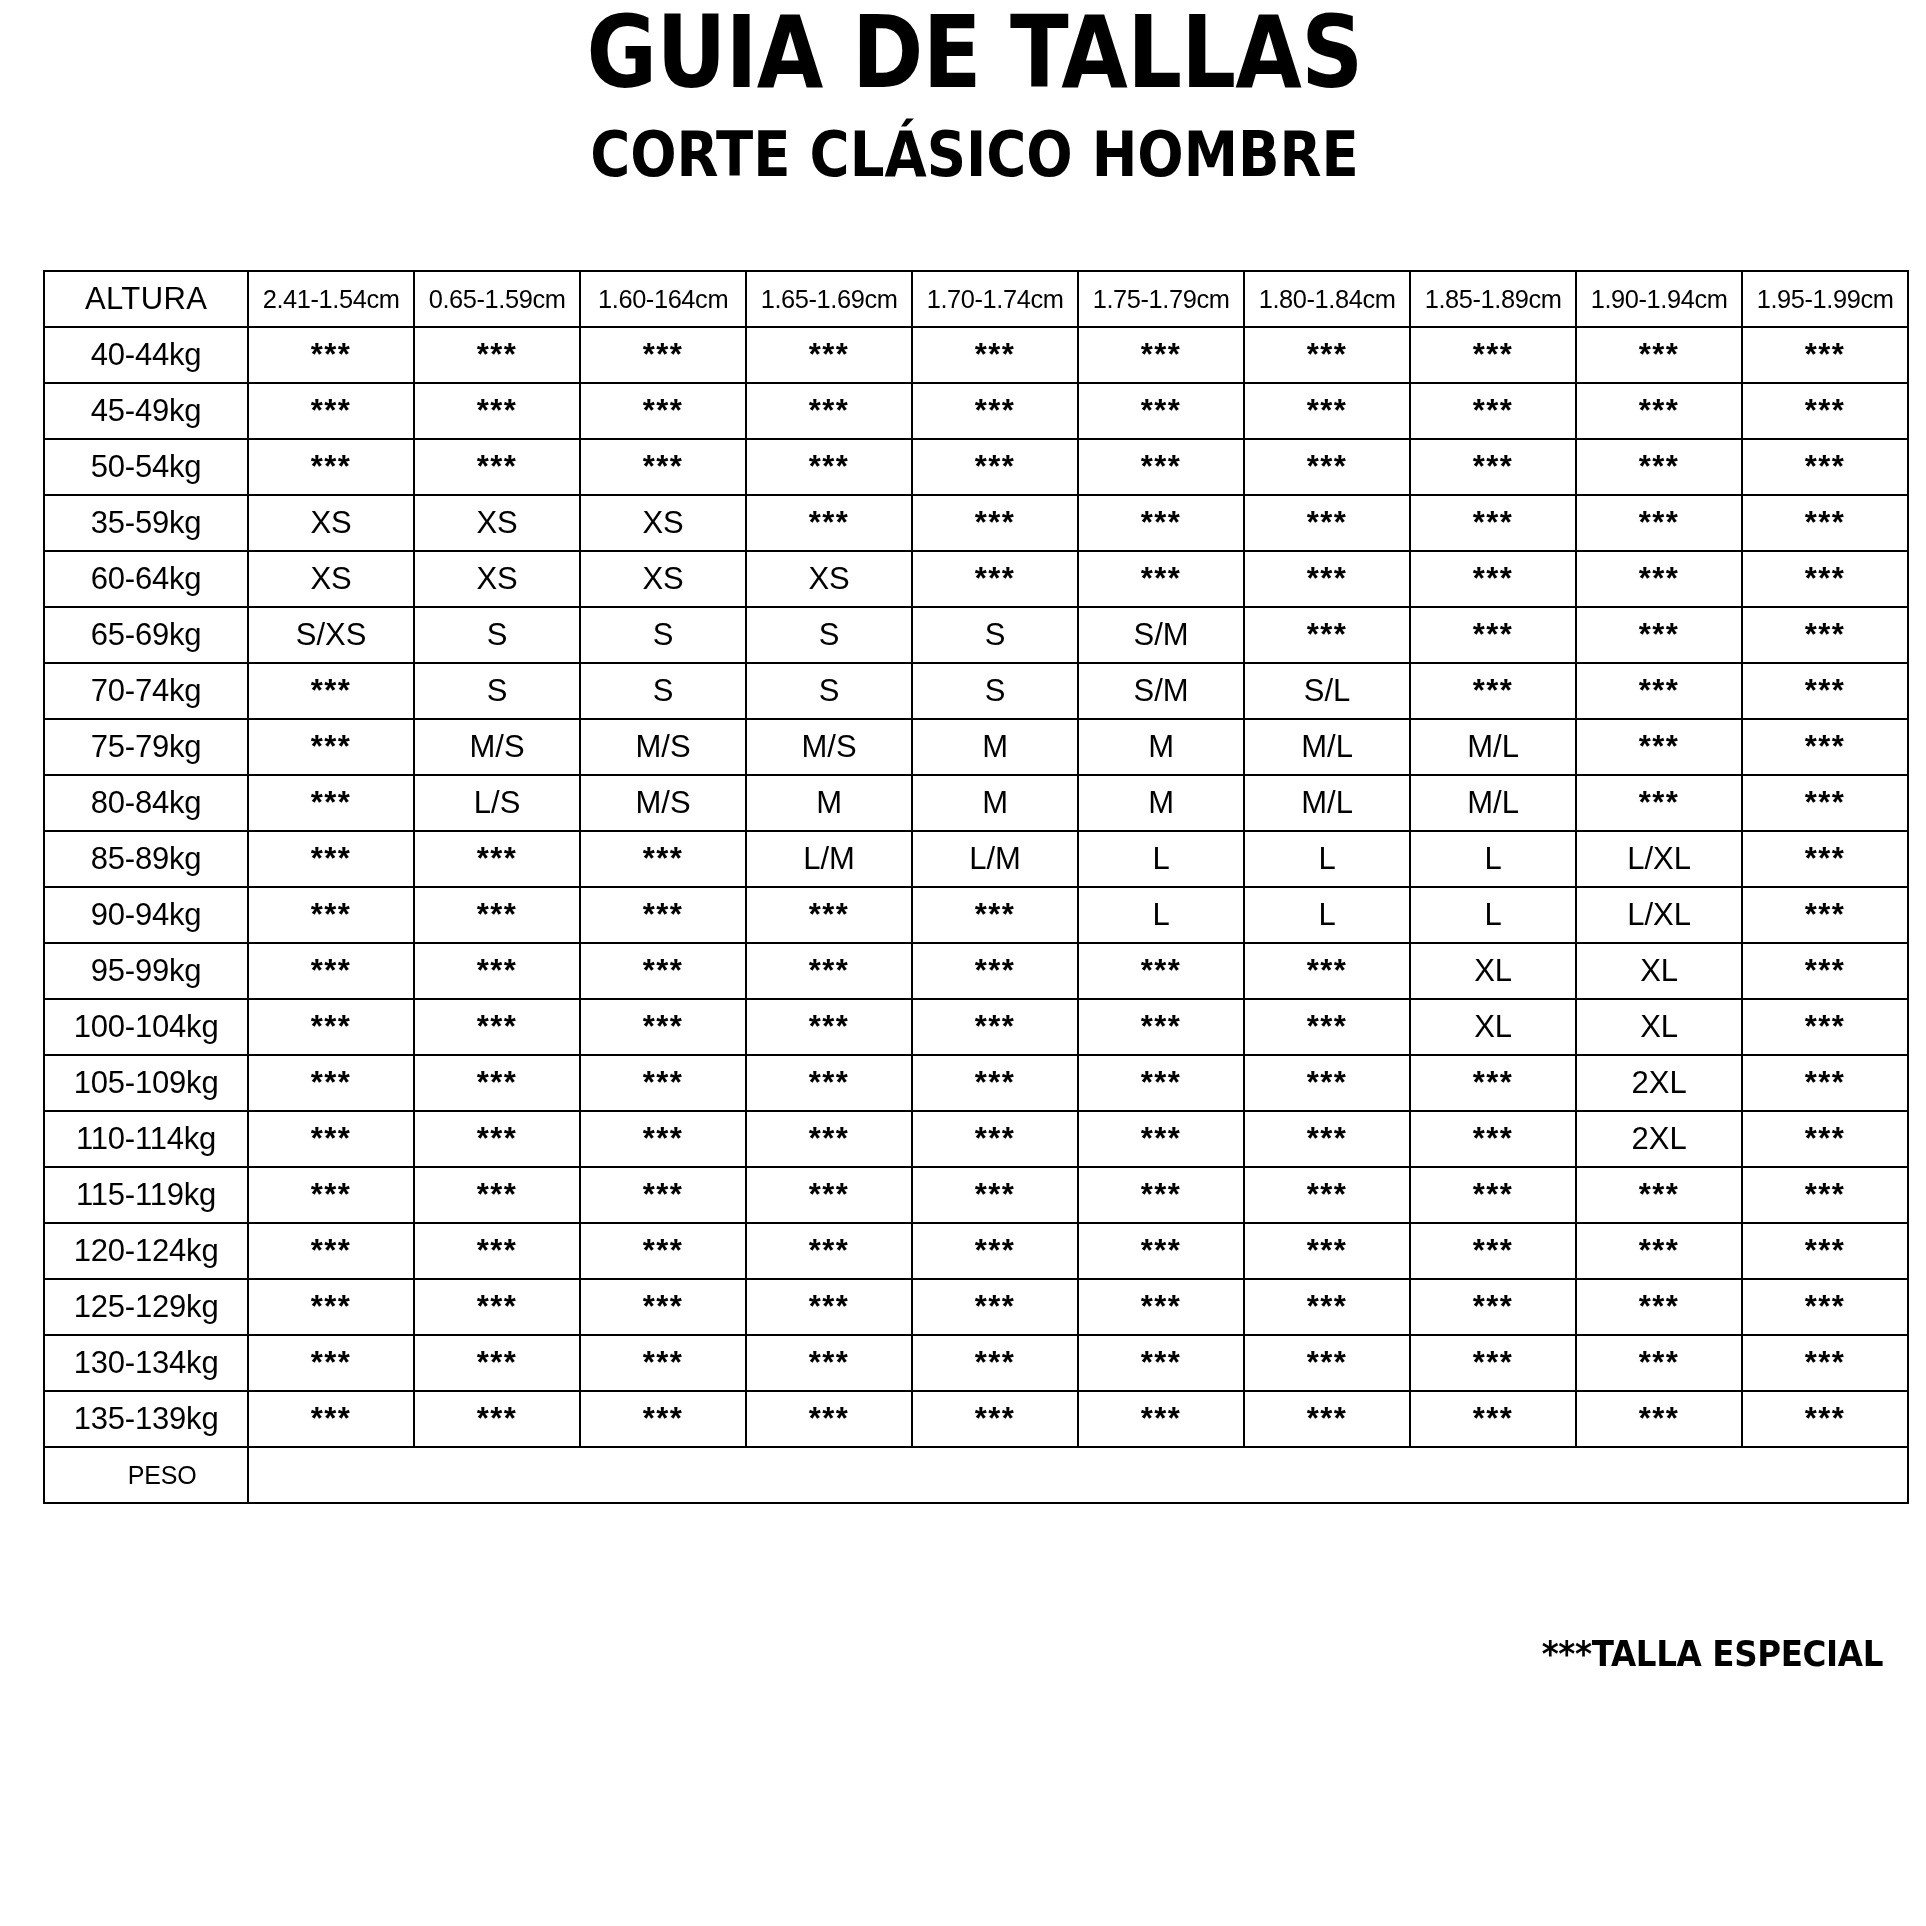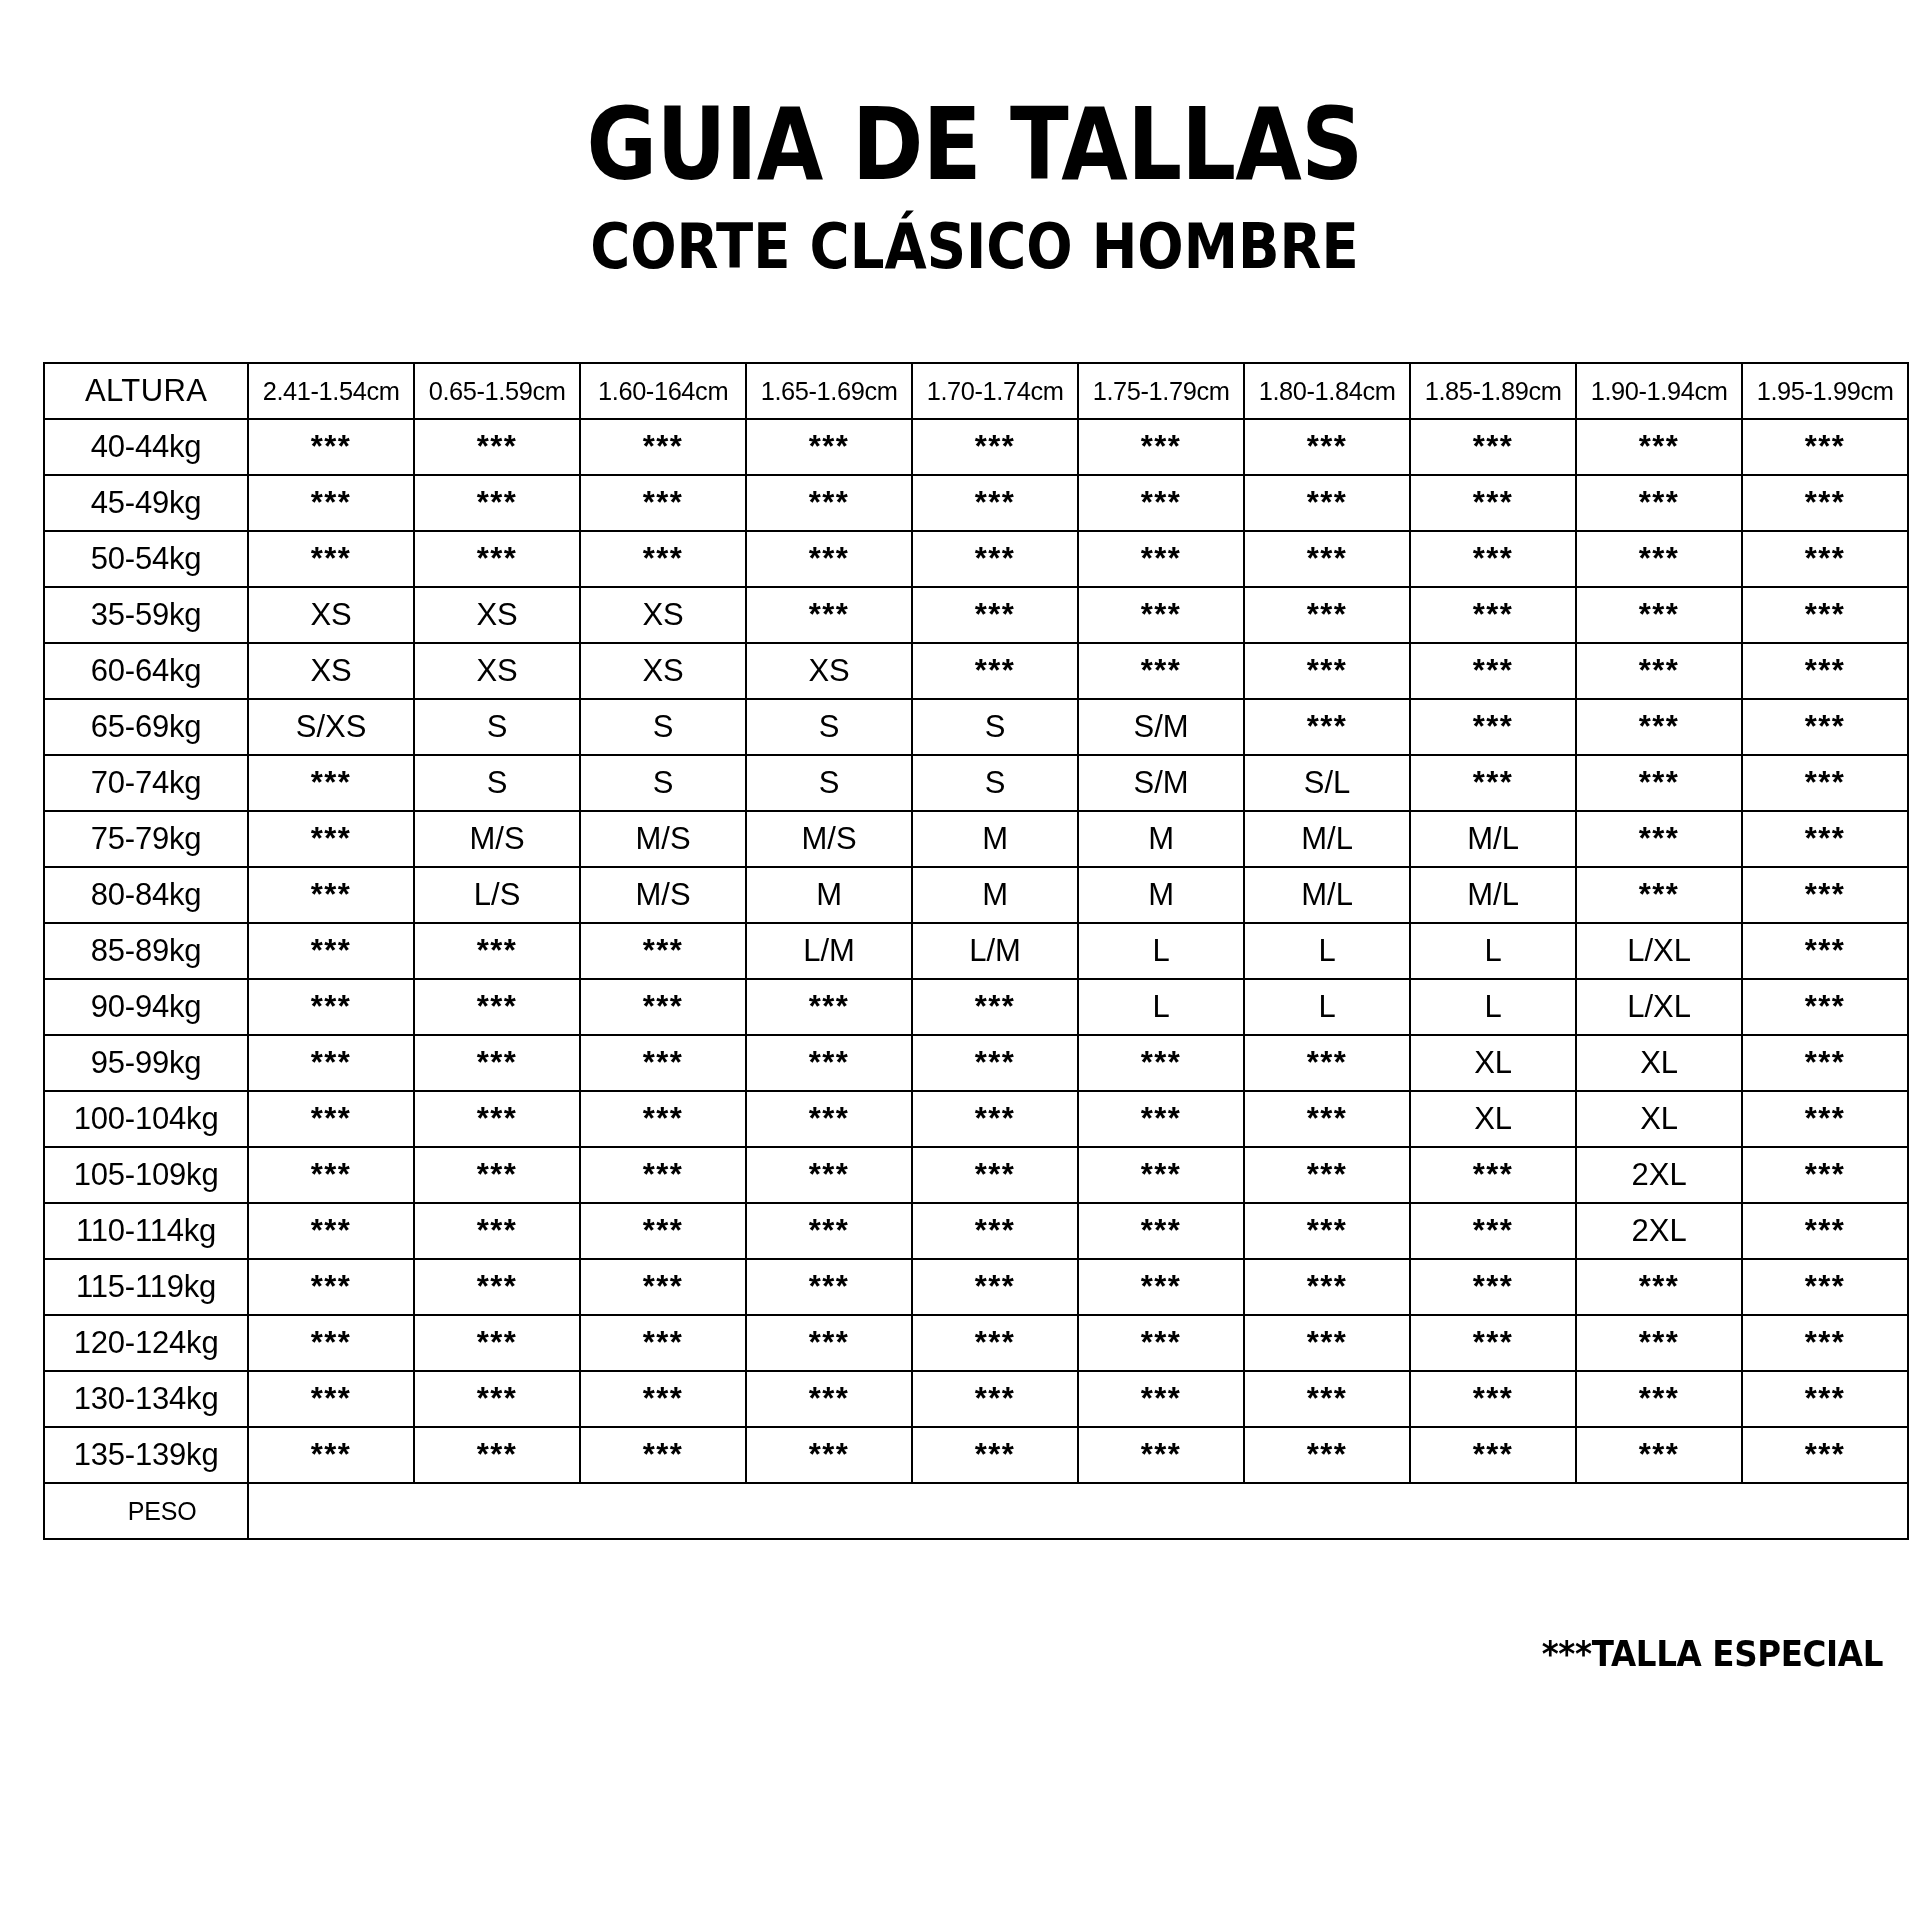--- a/index.html
+++ b/index.html
@@ -16,21 +16,20 @@
   }
   .page {
     width: 1926px;
     height: 1926px;
     box-sizing: border-box;
     padding: 0;
     position: relative;
   }
   .title-block {
     text-align: center;
-    padding-top: 92px;
     margin-left: 23px;
   }
   .main-title {
     font-size: 100px;
     font-weight: bold;
     letter-spacing: -0.8px;
     line-height: 1.05;
     font-family: "DejaVu Sans", sans-serif;
     transform: scaleX(0.86);
     transform-origin: center center;
@@ -377,20 +376,33 @@
             <td class="val stars">***</td>
             <td class="val stars">***</td>
             <td class="val stars">***</td>
             <td class="val stars">***</td>
             <td class="val stars">***</td>
             <td class="val stars">***</td>
             <td class="val stars">***</td>
             <td class="val stars">***</td>
           </tr>
           <tr>
+            <td class="row-label">125-129kg</td>
+            <td class="val stars">***</td>
+            <td class="val stars">***</td>
+            <td class="val stars">***</td>
+            <td class="val stars">***</td>
+            <td class="val stars">***</td>
+            <td class="val stars">***</td>
+            <td class="val stars">***</td>
+            <td class="val stars">***</td>
+            <td class="val stars">***</td>
+            <td class="val stars">***</td>
+          </tr>
+          <tr>
             <td class="row-label">130-134kg</td>
             <td class="val stars">***</td>
             <td class="val stars">***</td>
             <td class="val stars">***</td>
             <td class="val stars">***</td>
             <td class="val stars">***</td>
             <td class="val stars">***</td>
             <td class="val stars">***</td>
             <td class="val stars">***</td>
             <td class="val stars">***</td>

